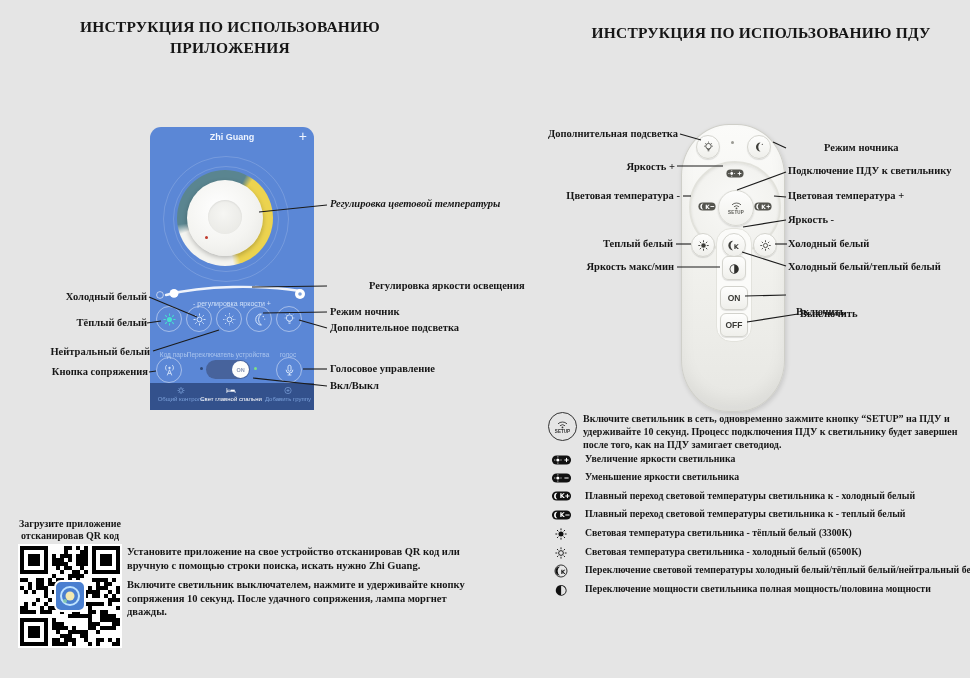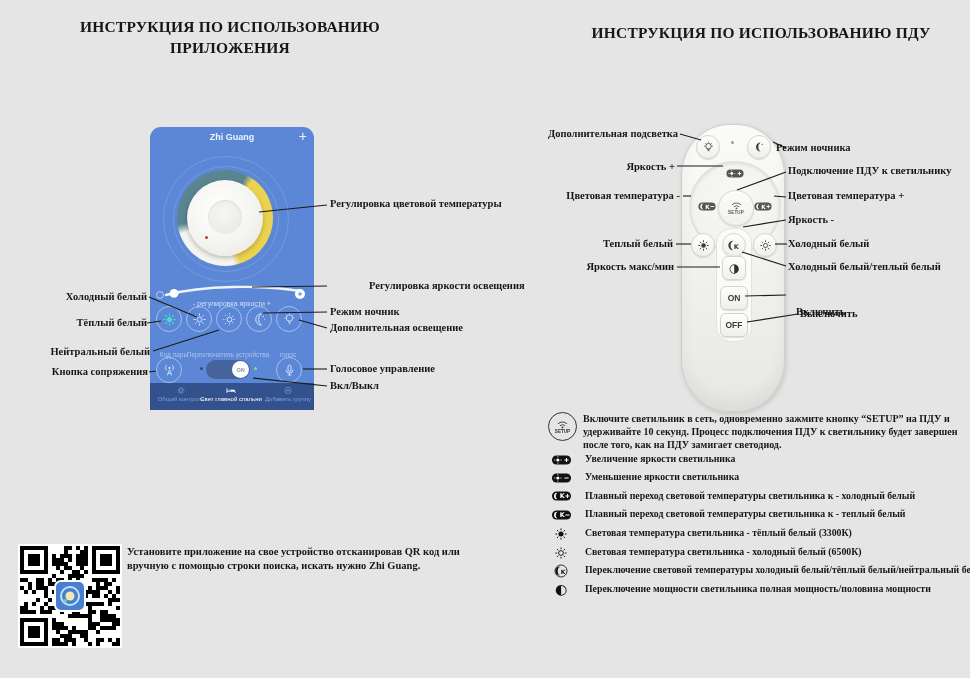--- a/index.html
+++ b/index.html
@@ -263,27 +263,31 @@
           </svg>
         <span>Добавить группу</span>
       </div>
     </div>
   </div>
 
   <div class="abs co r" style="right:823px;top:291px;">Холодный белый</div>
   <div class="abs co r" style="right:823px;top:317px;">Тёплый белый</div>
   <div class="abs co r" style="right:820px;top:346px;">Нейтральный белый</div>
   <div class="abs co r" style="right:822px;top:366px;">Кнопка сопряжения</div>
-  <div class="abs co" style="left:330px;top:198px;">Регулировка цветовой температуры</div>
+  <div class="abs co" style="left:330px;top:198px;font-style:italic;">Регулировка цветовой температуры</div>
   <div class="abs co" style="left:330px;top:280px;margin-left:39px;">Регулировка яркости освещения</div>
   <div class="abs co" style="left:330px;top:306px;">Режим ночник</div>
-  <div class="abs co" style="left:330px;top:322px;">Дополнительная освещение</div>
+  <div class="abs co" style="left:330px;top:322px;">Дополнительное подсветка</div>
   <div class="abs co" style="left:330px;top:363px;">Голосовое управление</div>
   <div class="abs co" style="left:330px;top:380px;">Вкл/Выкл</div>
 
+  <div class="abs" style="left:14px;top:518px;width:112px;text-align:center;font-weight:bold;font-size:10px;line-height:12px;">
+    <div>Загрузите приложение</div>
+    <div>отсканировав QR код</div>
+  </div>
   <svg class="abs" style="left:18px;top:544px;" width="104" height="104" viewBox="0 0 104 104">
     <rect x="0" y="0" width="104" height="104" fill="#ffffff"></rect>
     <g class="modules" fill="#000">
         <rect x="46" y="2" width="4" height="4"></rect>
         <rect x="50" y="2" width="4" height="4"></rect>
         <rect x="58" y="2" width="4" height="4"></rect>
         <rect x="66" y="2" width="4" height="4"></rect>
         <rect x="46" y="6" width="4" height="4"></rect>
         <rect x="62" y="6" width="4" height="4"></rect>
         <rect x="66" y="6" width="4" height="4"></rect>
@@ -484,20 +488,21 @@
         <rect x="10" y="82" width="12" height="12"></rect>
     </g>
     <g>
       <rect x="37" y="37" width="30" height="30" rx="6" fill="#4a7fd0" stroke="#ffffff" stroke-width="2"></rect>
       <circle cx="52" cy="52" r="9" fill="none" stroke="#bfe3ff" stroke-width="2"></circle>
       <circle cx="52" cy="52" r="4.5" fill="#f3e9b0"></circle>
       <circle cx="47" cy="57" r="2" fill="#8fd4a8" opacity=".8"></circle>
     </g>
   </svg>
   <div class="abs body-text" style="left:127px;top:545px;width:350px;">Установите приложение на свое устройство отсканировав QR код или вручную с помощью строки поиска, искать нужно Zhi Guang.</div>
+  <div class="abs body-text" style="left:127px;top:578px;width:352px;">Включите светильник выключателем, нажмите и удерживайте кнопку сопряжения 10 секунд. После удачного сопряжения, лампа моргнет дважды.</div>
 
   <div class="abs title" style="left:565px;top:22px;width:392px;">ИНСТРУКЦИЯ ПО ИСПОЛЬЗОВАНИЮ ПДУ</div>
 
   <div class="abs remote">
     <div class="rbtn" style="left:14px;top:10px;width:22px;height:22px;">
       <svg viewBox="0 0 20 20" style="width:13px;height:13px;" fill="none" stroke="currentColor" stroke-width="1.3">
           <circle cx="10" cy="8" r="4.2"></circle>
           <line x1="8.2" y1="13" x2="11.8" y2="13"></line>
           <line x1="8.7" y1="15" x2="11.3" y2="15"></line>
           <line x1="10" y1="1" x2="10" y2="2.4"></line>
@@ -608,21 +613,21 @@
     <div class="onoff" style="top:188px;">
         <span>OFF</span>
       </div>
   </div>
 
   <div class="abs co r" style="right:292px;top:128px;">Дополнительная подсветка</div>
   <div class="abs co r" style="right:295px;top:161px;">Яркость +</div>
   <div class="abs co r" style="right:290px;top:190px;">Цветовая температура -</div>
   <div class="abs co r" style="right:297px;top:238px;">Теплый белый</div>
   <div class="abs co r" style="right:296px;top:261px;">Яркость макс/мин</div>
-  <div class="abs co" style="left:776px;top:142px;">Режим ночника</div>
+  <div class="abs co" style="left:824px;top:142px;">Режим ночника</div>
   <div class="abs co" style="left:788px;top:165px;">Подключение ПДУ к светильнику</div>
   <div class="abs co" style="left:788px;top:190px;">Цветовая температура +</div>
   <div class="abs co" style="left:788px;top:214px;">Яркость -</div>
   <div class="abs co" style="left:788px;top:238px;">Холодный белый</div>
   <div class="abs co" style="left:788px;top:261px;">Холодный белый/теплый белый</div>
   <div class="abs co" style="left:788px;top:306px;margin-left:8px;">Включить</div>
   <div class="abs co" style="left:800px;top:308px;">Выключить</div>
 
   <div class="noteicon">
     <svg viewBox="0 0 20 14" style="width:13px;height:9px;">

